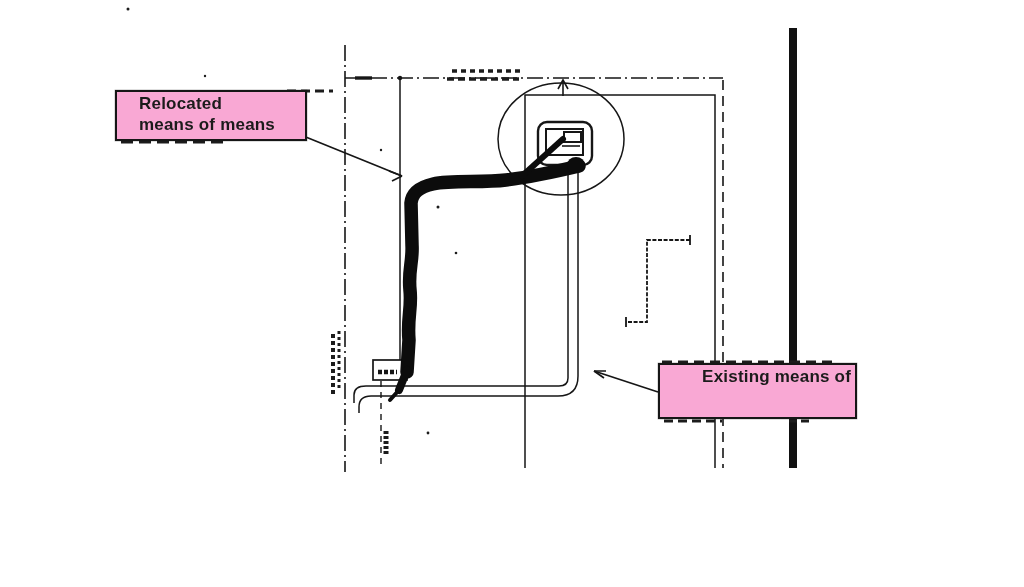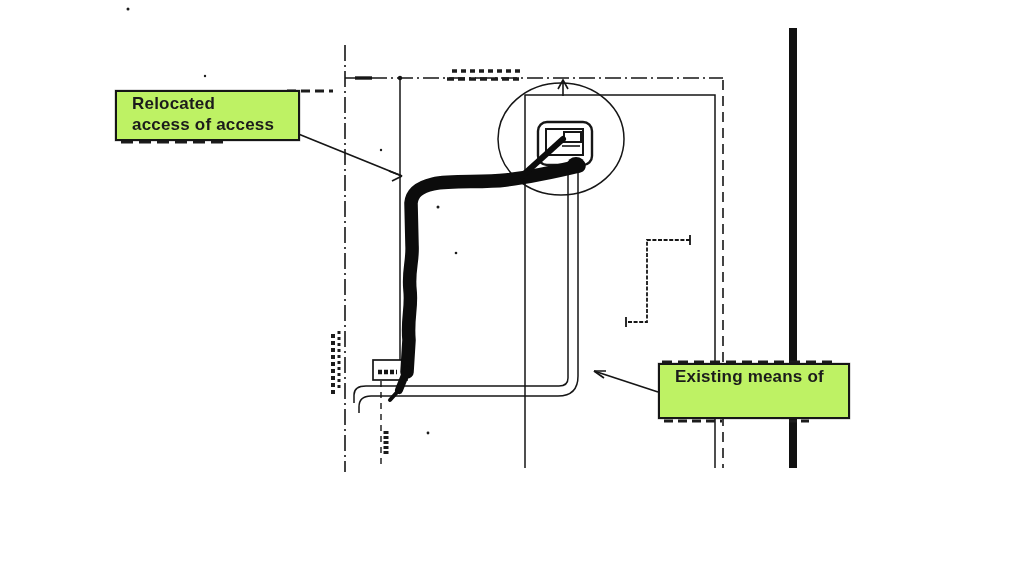--- a/index.html
+++ b/index.html
@@ -6,35 +6,35 @@
   .stage{
     position:relative;
     width:1024px;height:587px;
     background:#ffffff;
     overflow:hidden;
     font-family:"Liberation Sans", sans-serif;
   }
   .stage svg{position:absolute;left:0;top:0;}
   .callout{
     position:absolute;
-    background:#bef264;
+    background:#f9a8d4;
     border:2px solid #161616;
     color:#1b1b1b;
     font-family:"Liberation Sans", sans-serif;
     font-size:17px;
     font-weight:bold;
     line-height:21px;
     letter-spacing:.2px;
-    padding:1px 4px 2px 15px;
+    padding:1px 4px 2px 22px;
     z-index:5;
     box-shadow:0 0 0 .4px rgba(20,20,20,.35);
   }
   .callout span{display:block;white-space:nowrap;filter:blur(.2px);}
   #callout-relocated{left:115px;top:90px;width:162px;height:44px;}
-  #callout-existing{left:658px;top:363px;width:169px;height:49px;}
+  #callout-existing{left:658px;top:363px;width:169px;height:49px;text-align:right;}
 </style>
 </head>
 <body>
 
 <div class="stage">
 
   <svg width="1024" height="587" viewBox="0 0 1024 587">
 
     <g stroke="#161616" fill="none">
       <path d="M345,45 V472" stroke-width="1.6" stroke-dasharray="16 4 2 4"></path>
@@ -133,20 +133,20 @@
       <circle cx="205" cy="76" r="1.2"></circle>
       <circle cx="381" cy="150" r="1.2"></circle>
       <circle cx="438" cy="207" r="1.5"></circle>
       <circle cx="456" cy="253" r="1.3"></circle>
       <circle cx="428" cy="433" r="1.4"></circle>
     </g>
   </svg>
 
   <div class="callout" id="callout-relocated">
     <span>Relocated</span>
-    <span>access of access</span>
+    <span>means of means</span>
   </div>
 
   <div class="callout" id="callout-existing">
     <span>Existing means of</span>
   </div>
 
 </div>
 
 </body></html>

